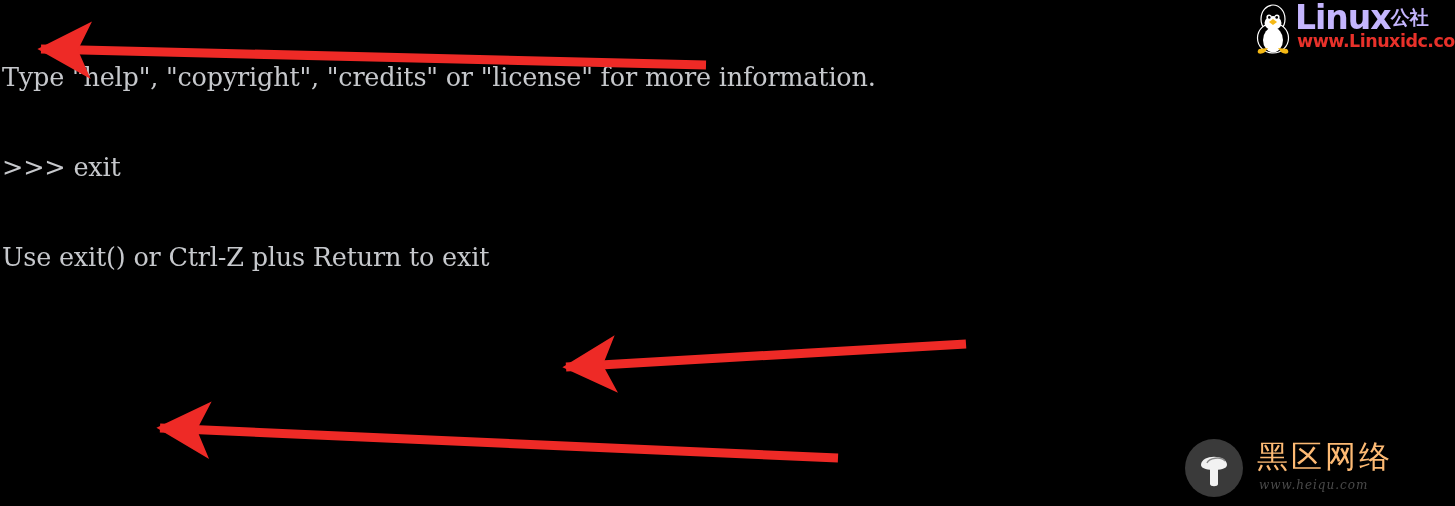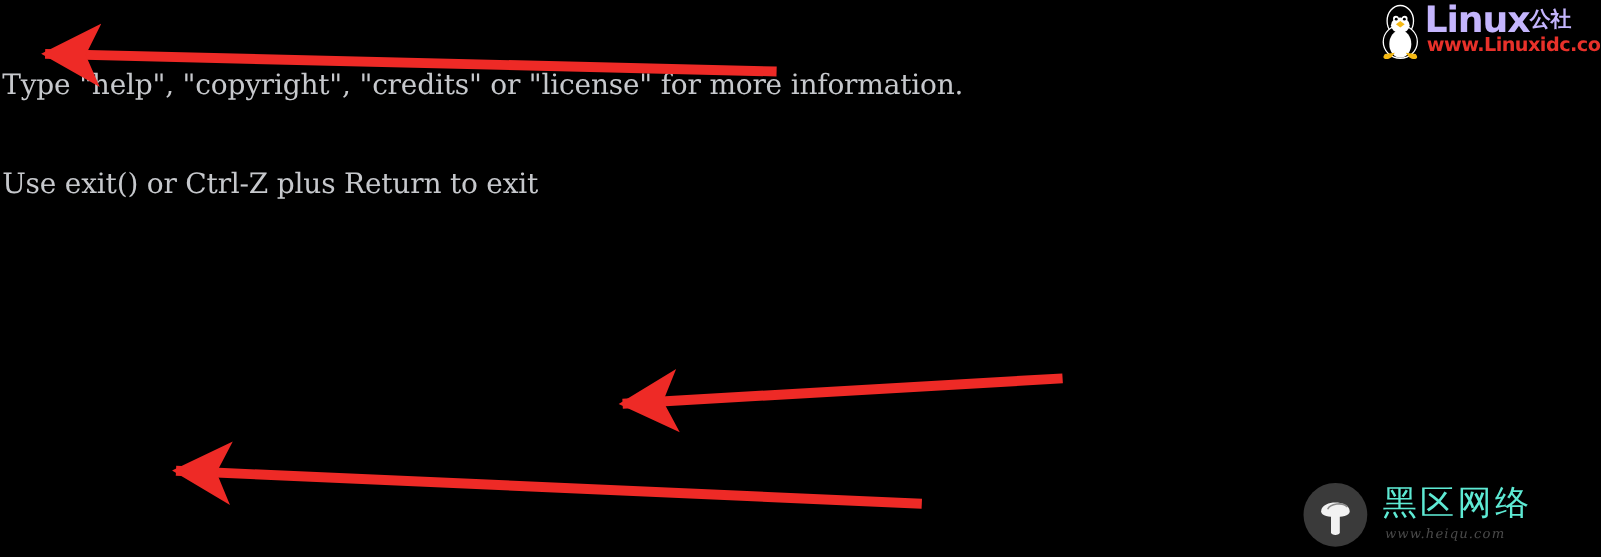--- a/index.html
+++ b/index.html
@@ -107,21 +107,21 @@
     border-radius: 50%;
     background: #3a3a3a;
   }
   #wm-heiqu .hq-cn {
     position: absolute;
     left: 72px;
     top: 3px;
     font-family: Liberation Sans, sans-serif;
     font-size: 31px;
     line-height: 33px;
-    color: #5eead4;
+    color: #fdba74;
     letter-spacing: 3px;
   }
   #wm-heiqu .hq-url {
     position: absolute;
     left: 74px;
     top: 38px;
     font-family: "DejaVu Serif", "Liberation Serif", serif;
     font-style: italic;
     font-size: 12px;
     line-height: 20px;
@@ -129,20 +129,21 @@
     letter-spacing: 1px;
   }
 </style>
 </head>
 <body>
 
 <div id="screen">
 
   <div id="console">
     <div class="line">Type "help", "copyright", "credits" or "license" for more information.</div>
+    <div class="line">&gt;&gt;&gt; exit</div>
     <div class="line">Use exit() or Ctrl-Z plus Return to exit</div>
     
     
     
     
     
     
     
     
     

